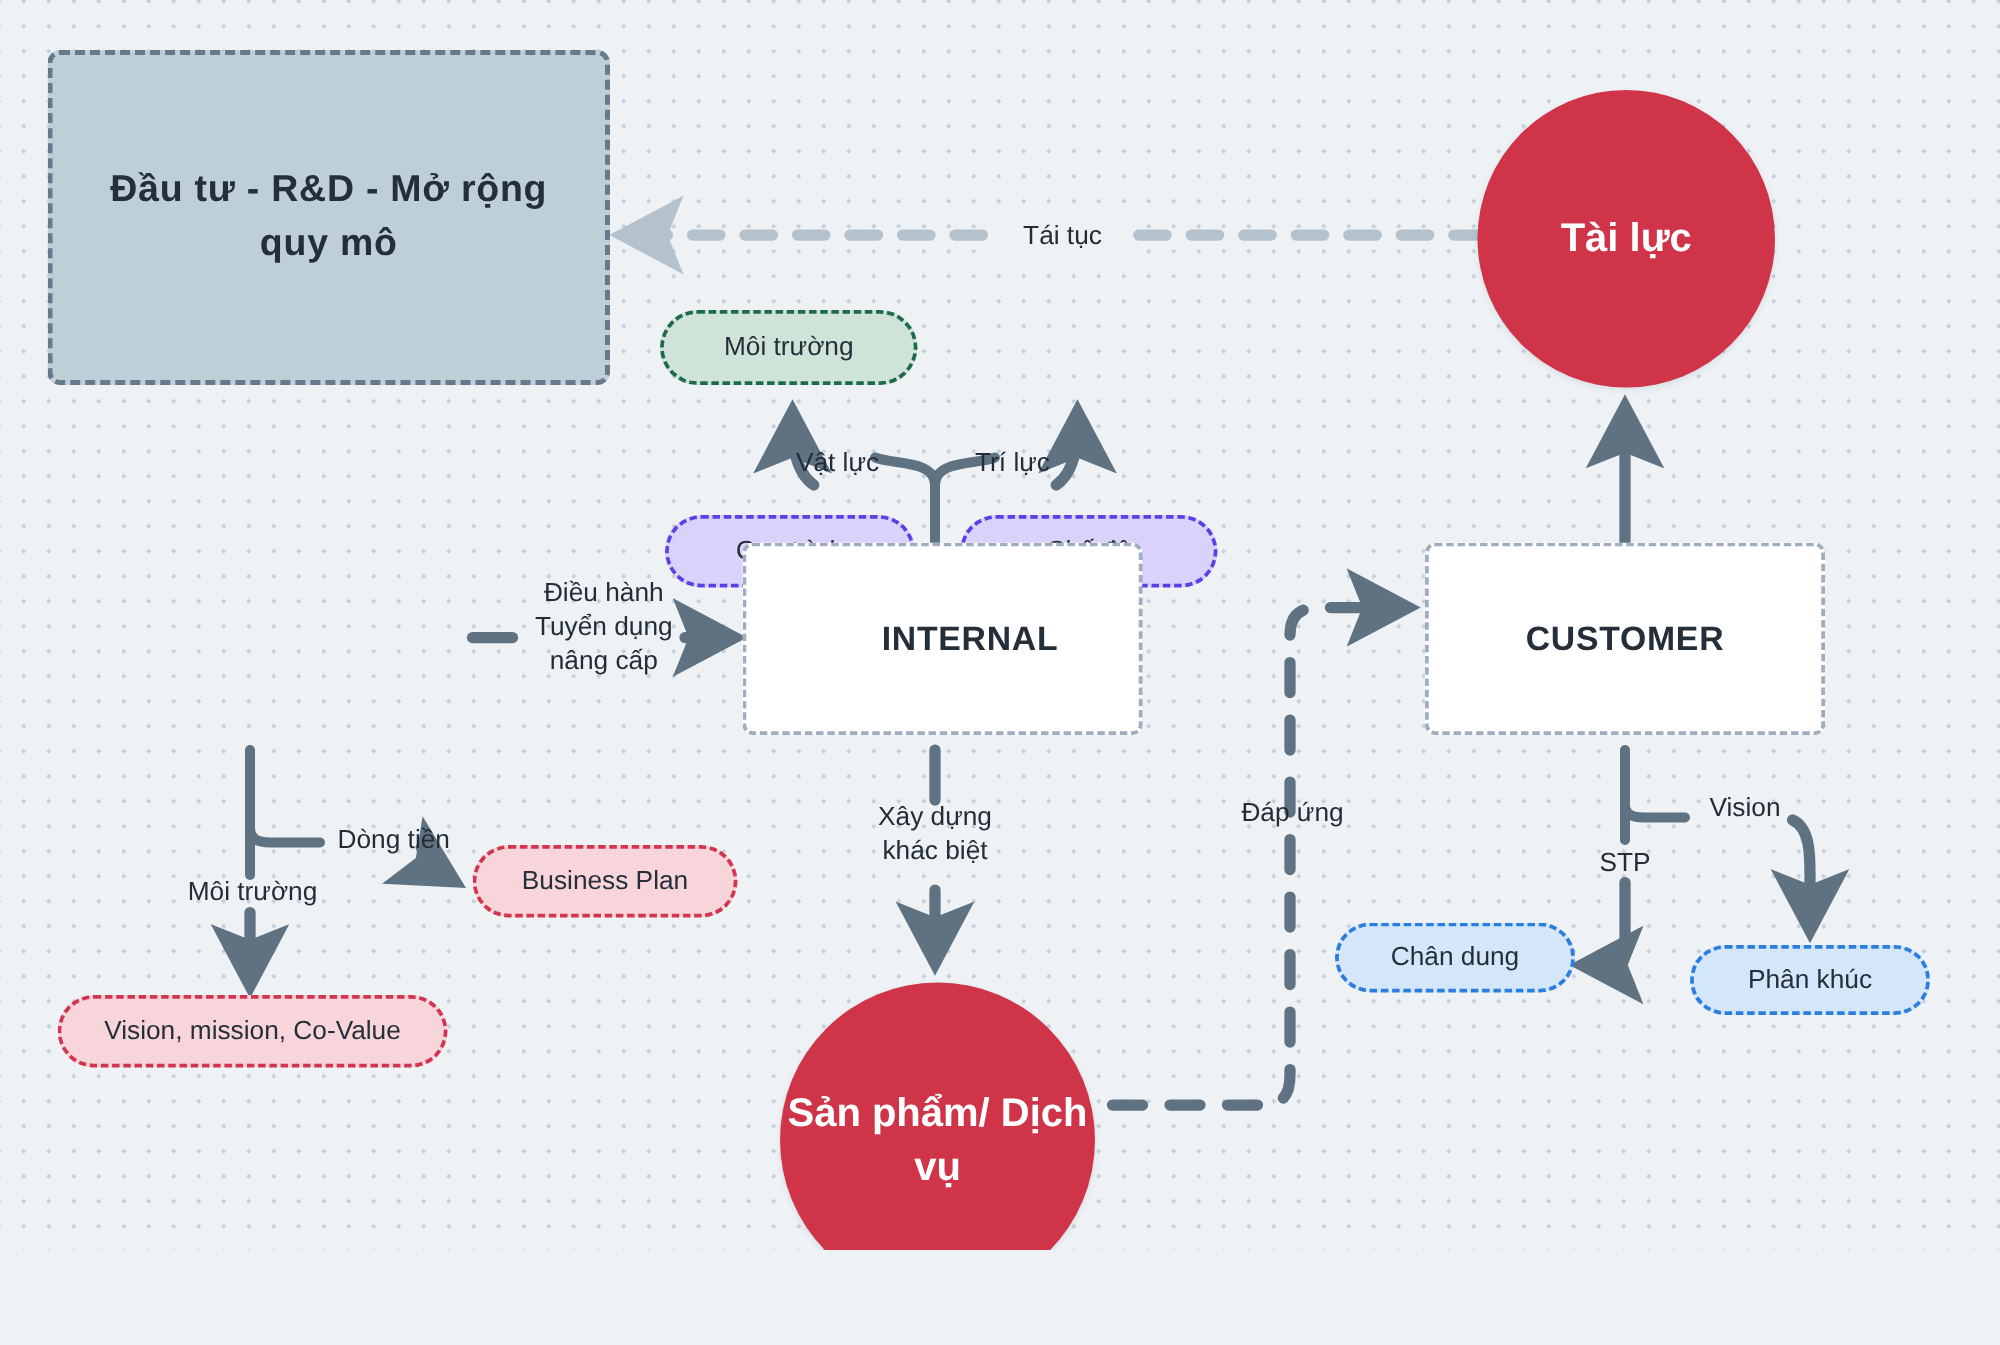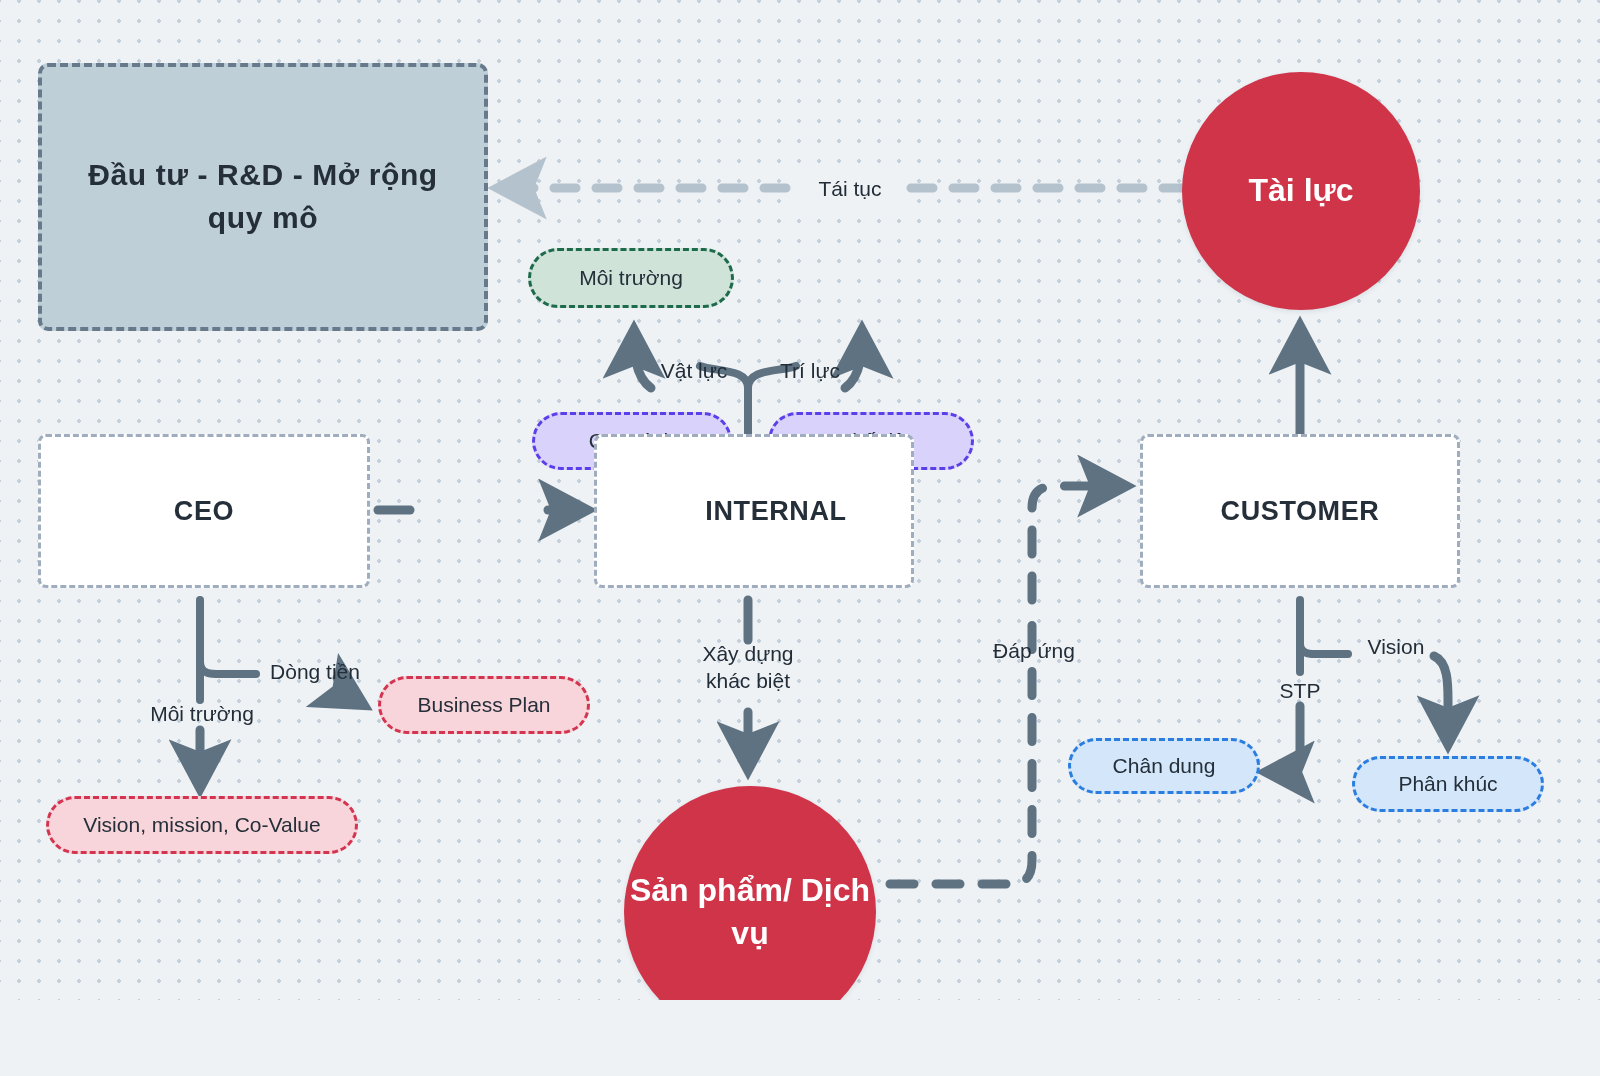--- a/index.html
+++ b/index.html
@@ -139,51 +139,53 @@
     <path d="M1300,600 L1300,672" stroke="#5e7282" stroke-width="8" stroke-linecap="round" fill="none"></path>
     <path d="M1300,644 C1300,656 1314,654 1328,654 L1348,654" stroke="#5e7282" stroke-width="8" stroke-linecap="round" fill="none"></path>
 
     <path d="M1300,706 L1300,752 C1300,766 1292,772 1278,772 L1268,772" stroke="#5e7282" stroke-width="9" stroke-linecap="round" fill="none" marker-end="url(#ah-gray)"></path>
 
     <path d="M1434,656 C1448,662 1448,684 1448,700 L1448,742" stroke="#5e7282" stroke-width="9" stroke-linecap="round" fill="none" marker-end="url(#ah-gray)"></path>
   </svg>
 
   <div class="elabel" style="left:796px; top:176px; width:100px; background:#eef2f5; padding:0 4px;">Tái tục</div>
 
-  <div class="elabel" style="left:644px; top:358px; width:100px;">Vật lực</div>
+  <div class="elabel" style="left:620px; top:358px; width:100px;">Vật lực</div>
 
   <div class="elabel" style="left:765px; top:358px; width:90px;">Trí lực</div>
 
+  <div class="elabel" style="left:398px; top:462px; width:170px;">Điều hành
+Tuyển dụng
+nâng cấp</div>
 
   <div class="elabel" style="left:255px; top:659px; width:120px; text-align:center;">Dòng tiền</div>
 
   <div class="elabel" style="left:137px; top:701px; width:130px;">Môi trường</div>
 
   <div class="elabel" style="left:683px; top:641px; width:130px;">Xây dựng
 khác biệt</div>
 
   <div class="elabel" style="left:975px; top:638px; width:118px;">Đáp ứng</div>
 
   <div class="elabel" style="left:1261px; top:678px; width:78px;">STP</div>
 
   <div class="elabel" style="left:1348px; top:634px; width:96px;">Vision</div>
 
-  <div class="node rect filled" style="left:38px; top:63px; width:450px; height:268px;">Đầu tư - R&amp;D - Mở rộng
+  <div class="node rect filled" style="left:38px; top:40px; width:450px; height:268px;">Đầu tư - R&amp;D - Mở rộng
 quy mô</div>
 
   <div class="node circle" style="left:1182px; top:72px; width:238px; height:238px;">Tài lực</div>
 
   <div class="node pill green" style="left:528px; top:248px; width:206px; height:60px;">Môi trường</div>
 
 
   <div class="node pill purple" style="left:532px; top:412px; width:200px; height:58px;">Quy trình</div>
 
   <div class="node pill purple" style="left:768px; top:412px; width:206px; height:58px;">Chế độ</div>
 
-  <div class="node rect" style="left:38px; top:434px; width:332px; height:154px;">CEO</div>
 
   <div class="node rect" style="left:594px; top:434px; width:320px; height:154px;padding-left:44px;">INTERNAL</div>
 
   <div class="node rect" style="left:1140px; top:434px; width:320px; height:154px;">CUSTOMER</div>
 
   <div class="node pill pink" style="left:46px; top:796px; width:312px; height:58px;">Vision, mission, Co-Value</div>
 
   <div class="node pill pink" style="left:378px; top:676px; width:212px; height:58px;">Business Plan</div>
 
   <div class="node circle" style="left:624px; top:786px; width:252px; height:252px;">Sản phẩm/

